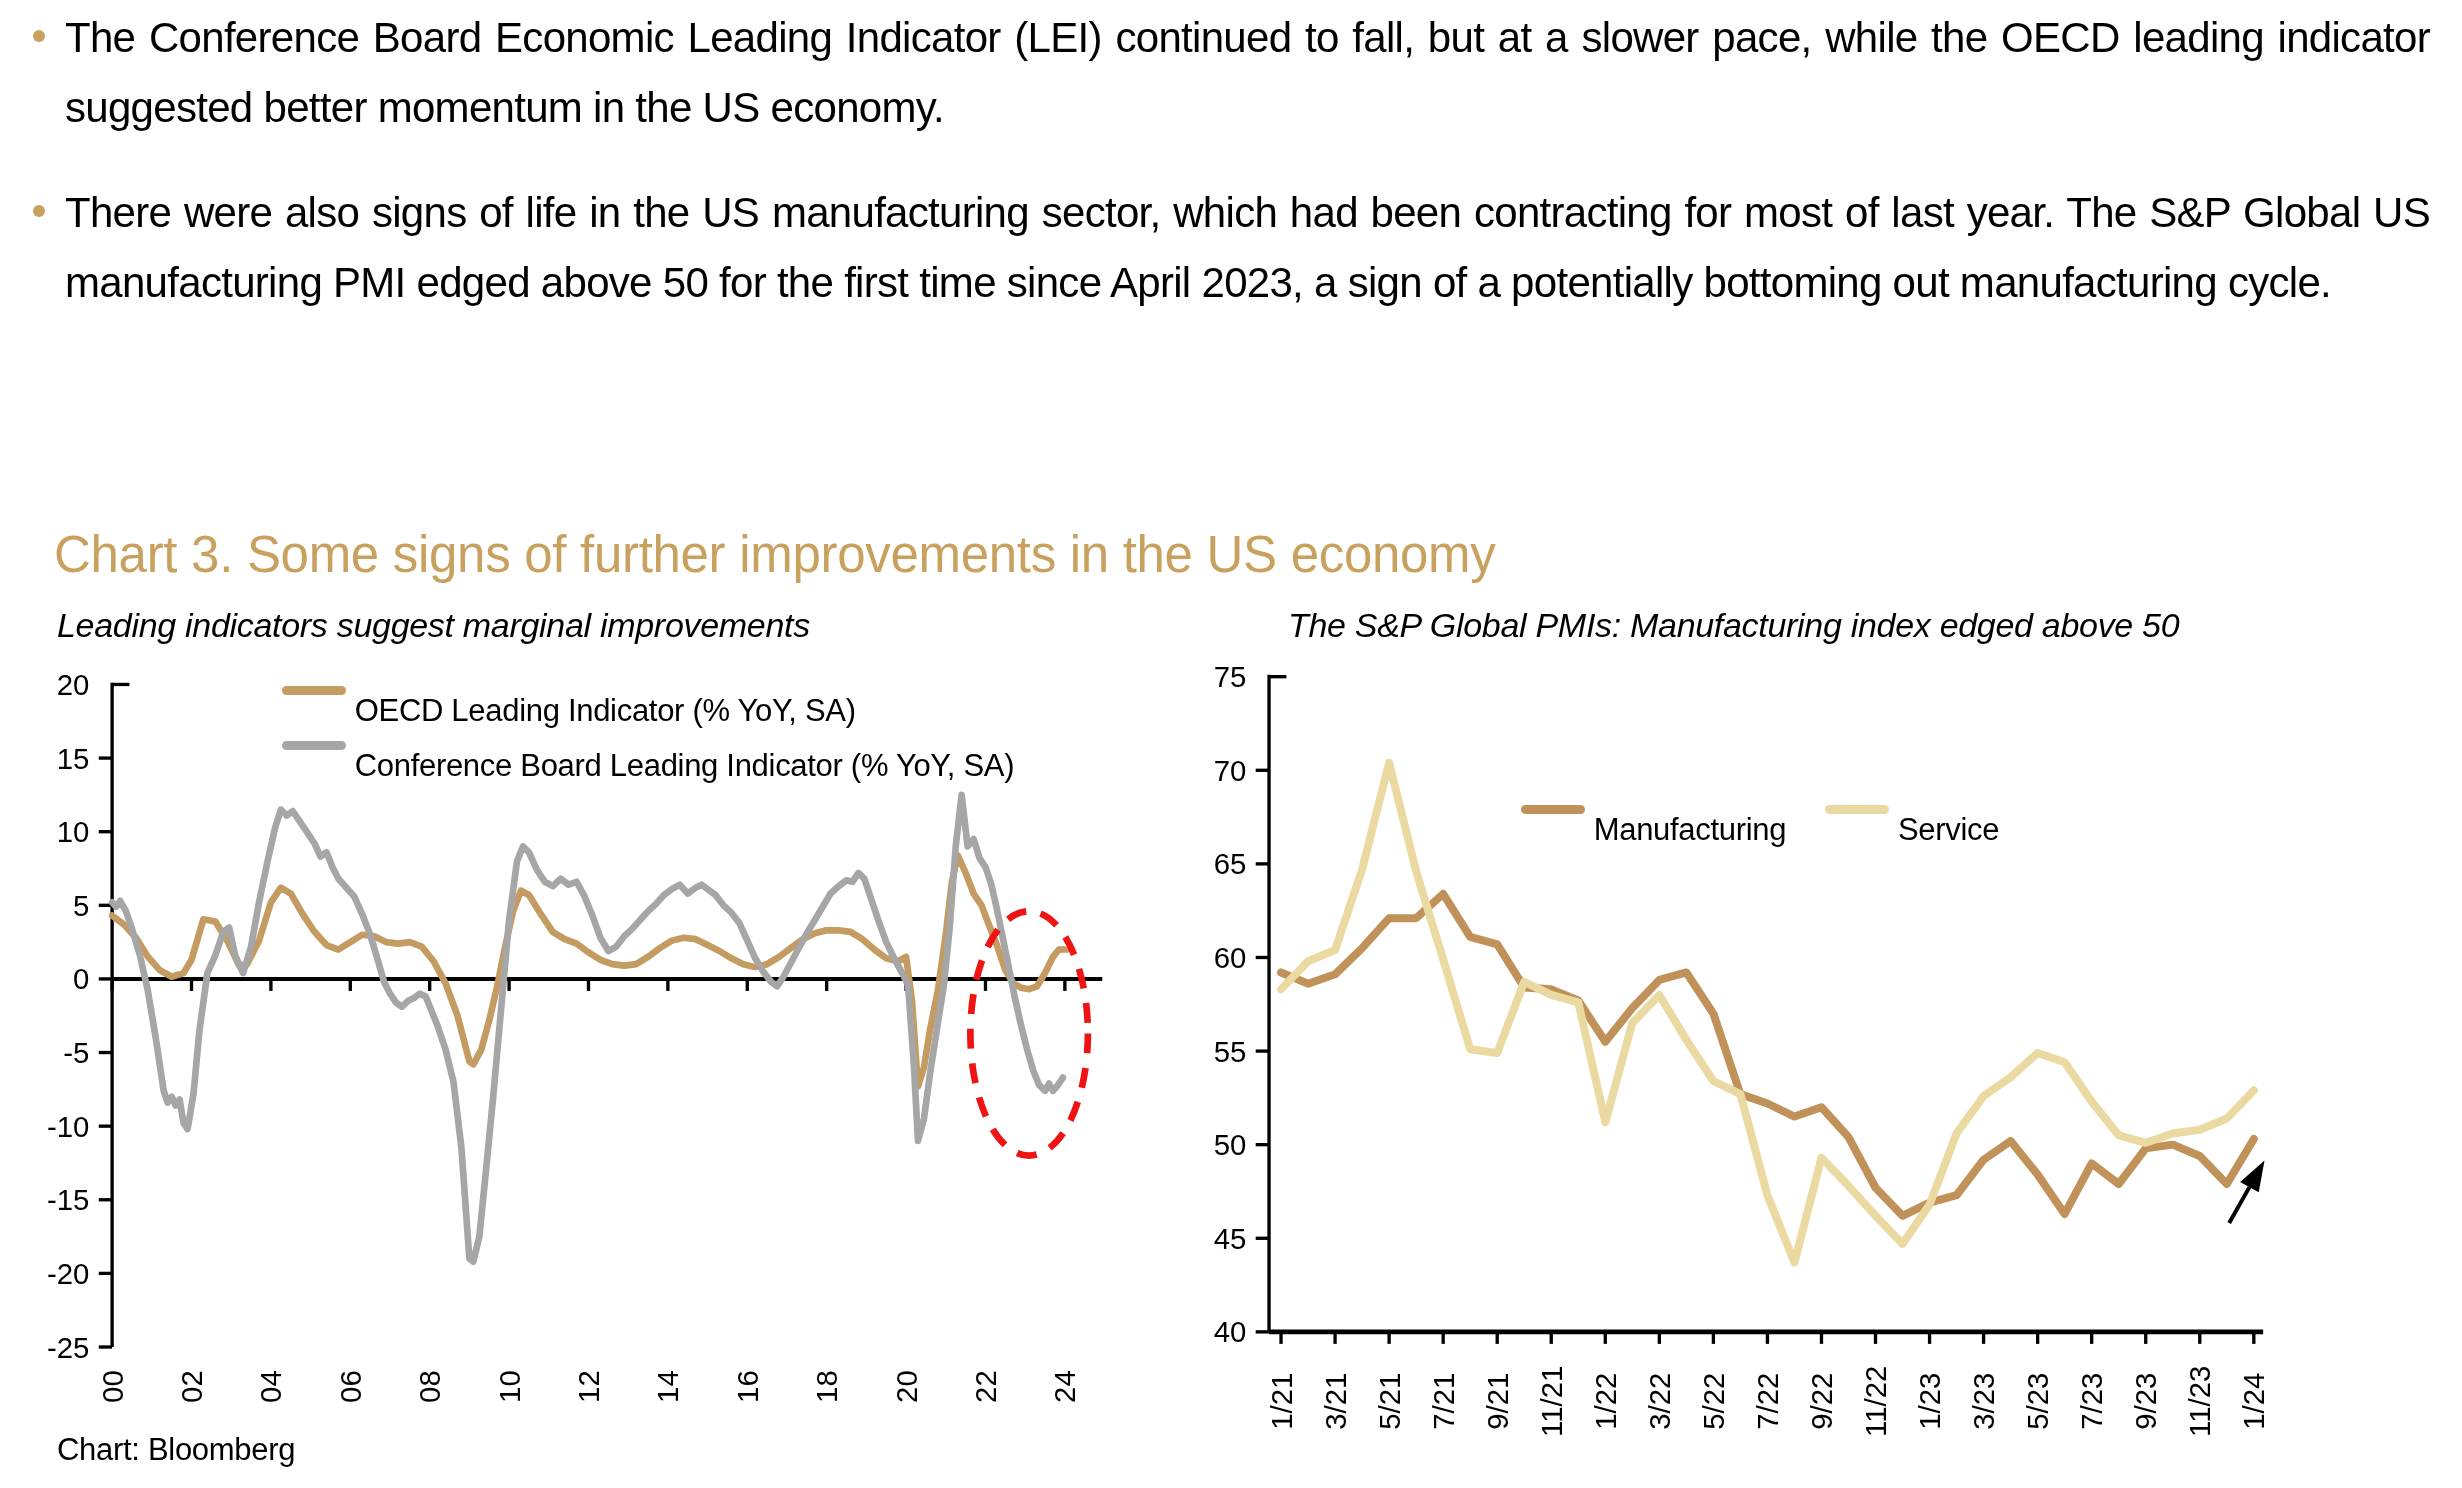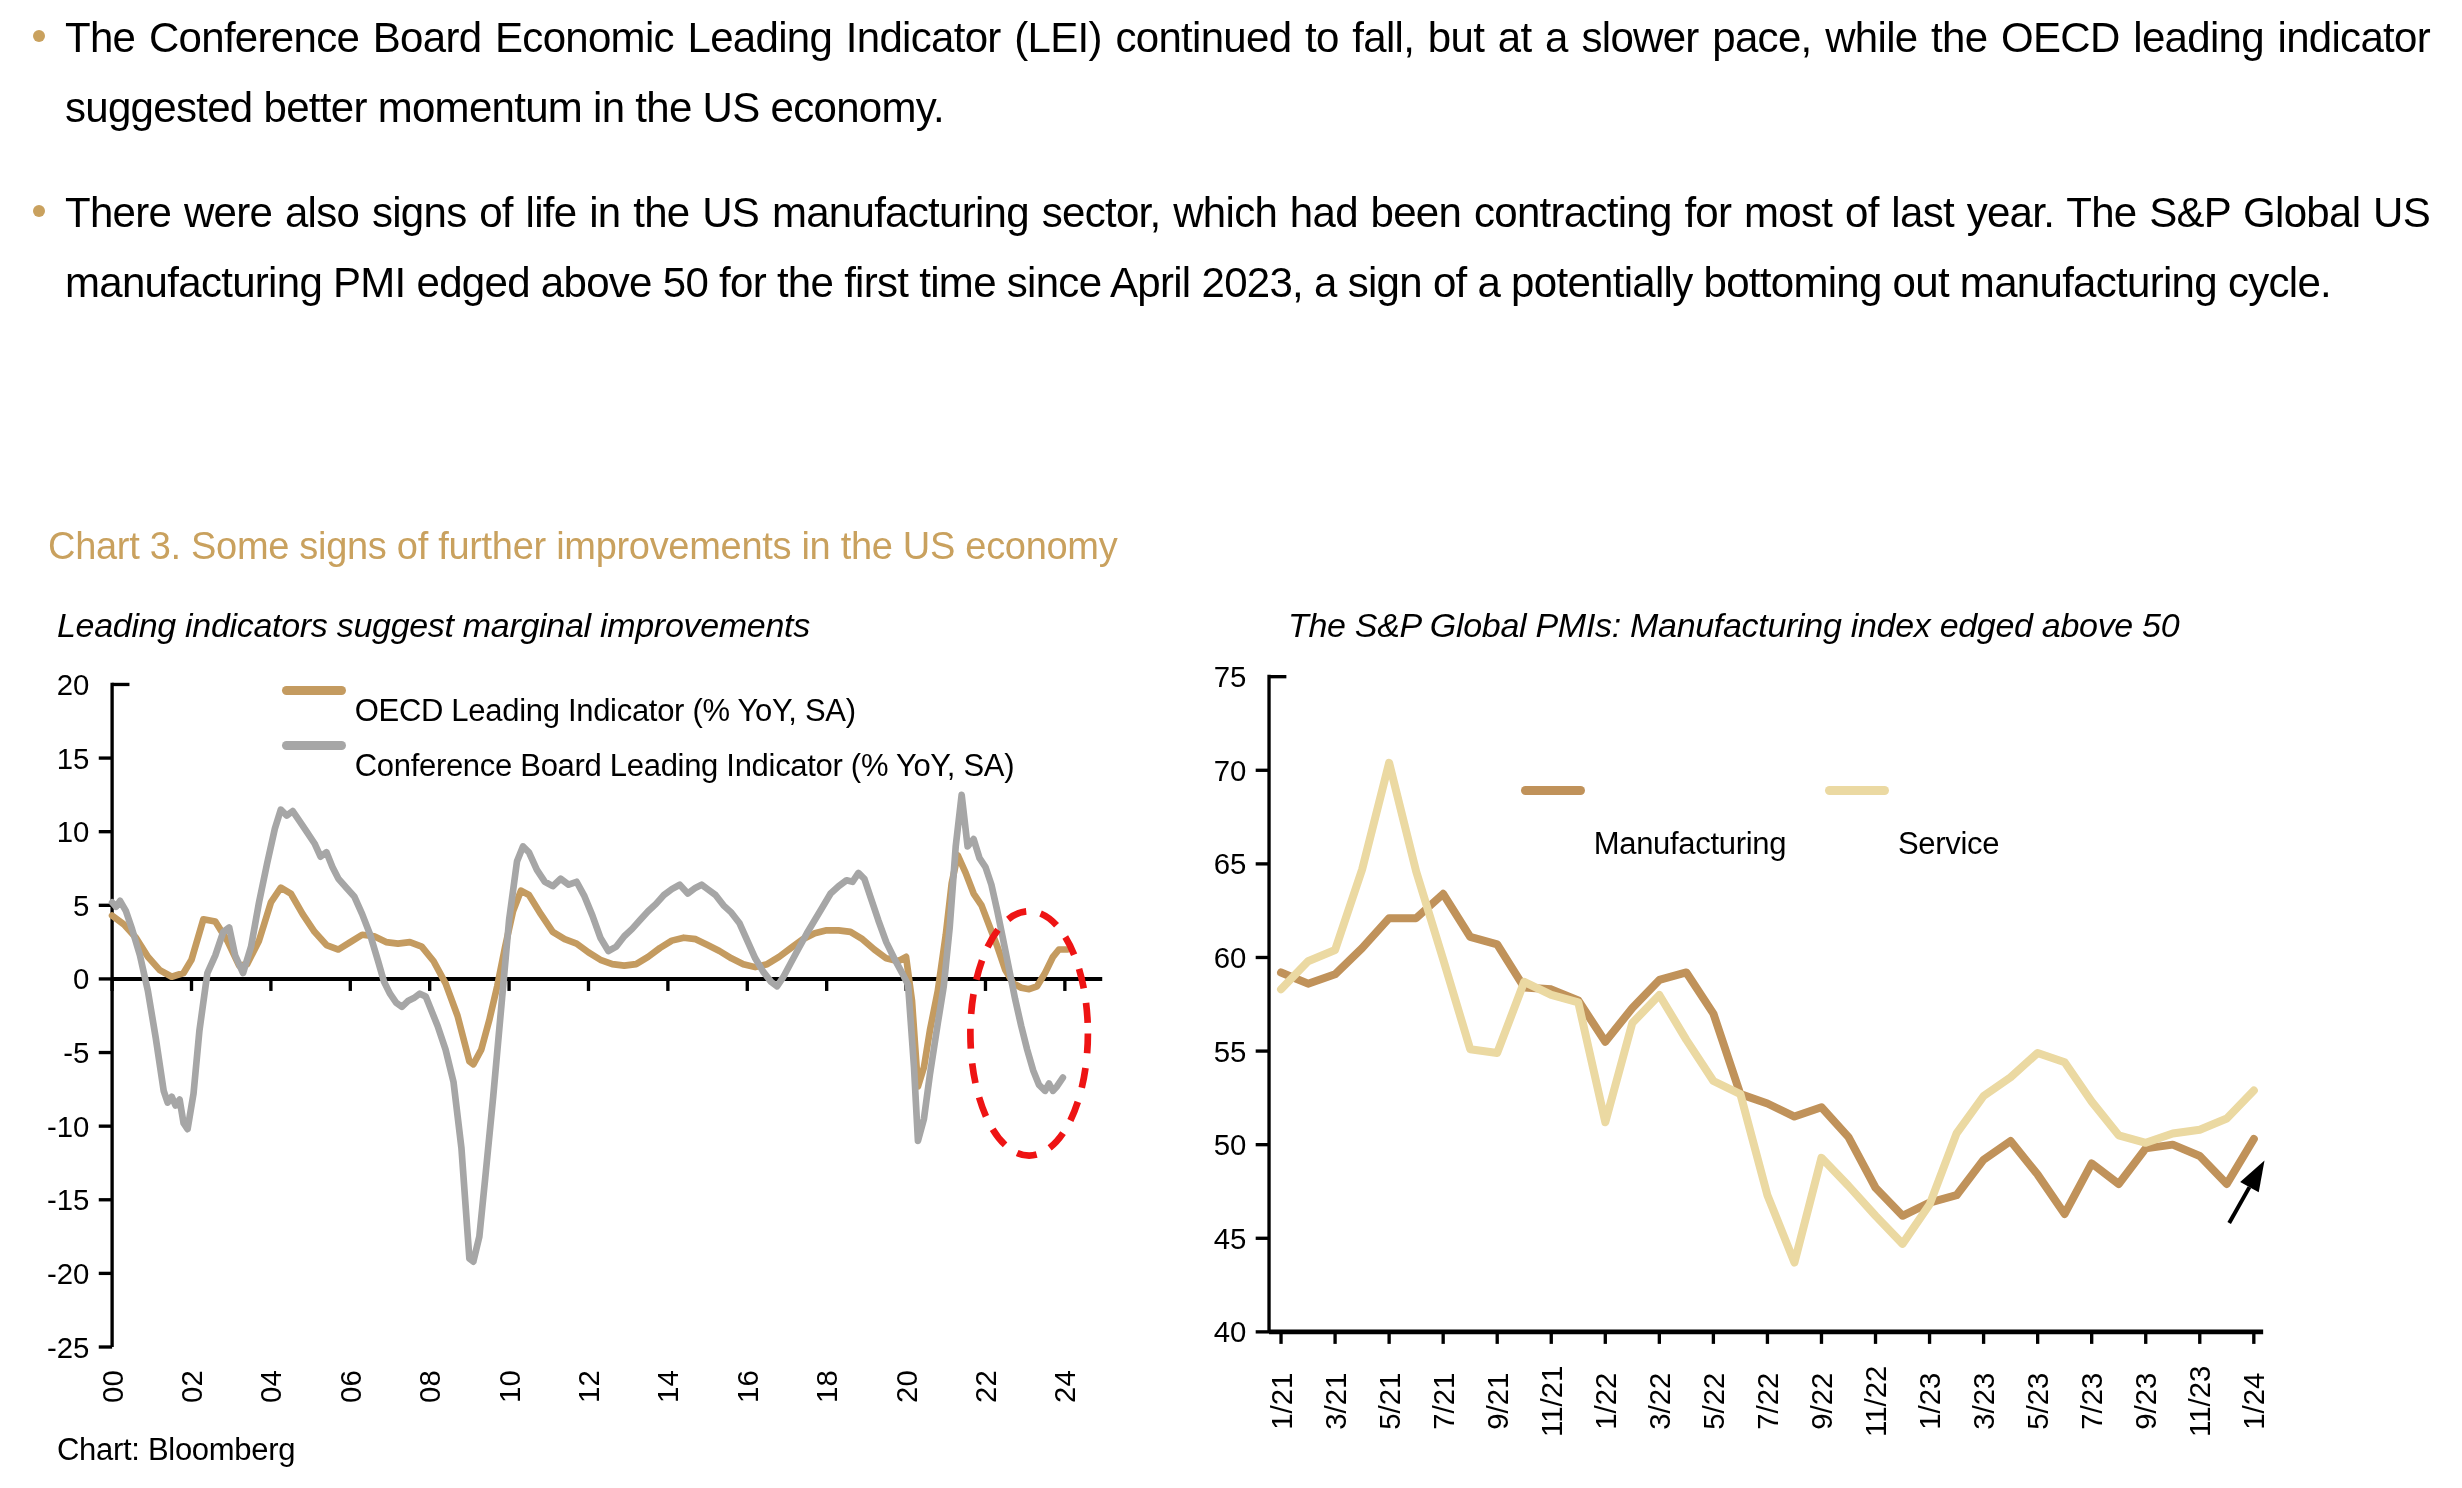--- a/index.html
+++ b/index.html
@@ -6,35 +6,35 @@
   html,body { background:#ffffff; }
   body { font-family:"Liberation Sans", sans-serif; color:#000; }
   .page { position:relative; width:2462px; height:1488px; background:#fff; overflow:hidden; }
 
   .bullets { position:absolute; top:2.7px; left:33px; width:2397px; }
   .bullet { display:flex; gap:20px; margin-bottom:35px; }
   .bullet-dot { flex:none; width:12px; height:12px; border-radius:50%; margin-top:27px; }
   .bullet-text { flex:1; font-size:42px; line-height:1.67; letter-spacing:-0.7px;
                  text-align:justify; color:#000; }
 
-  .chart3-title { position:absolute; left:48px; top:525px; font-size:38px; letter-spacing:-0.3px; }
+  .chart3-title { position:absolute; left:54px; top:525px; font-size:51px; letter-spacing:-0.3px; }
 
   .subtitle { position:absolute; top:606px; font-size:34px; font-style:italic; letter-spacing:-0.3px; }
   .subtitle.left  { left:57px; }
   .subtitle.right { left:1288px;font-style:italic; }
 
   .charts-svg { position:absolute; left:0; top:654px; width:2462px; height:834px; }
 
   .legend { position:absolute; z-index:5; }
   .legend-left { left:282px; top:663px; }
   .legend-row { display:flex; align-items:center; height:55px; }
   .legend-marker { flex:none; width:64px; height:8.7px; border-radius:4.7px; margin-right:8.7px; }
   .legend-label { font-size:31px; letter-spacing:-0.3px; white-space:nowrap;margin-top:40px; }
   .legend-right { left:1521px; top:786px; display:flex; align-items:center; gap:39px; }
-  .legend-entry { display:flex; align-items:flex-start; height:47px; }
+  .legend-entry { display:flex; align-items:center; height:47px; }
 
   .source-note { position:absolute; left:57px; top:1432px; font-size:31px; letter-spacing:-0.3px; }
 
   svg text { font-family:"Liberation Sans", sans-serif; font-size:44px; fill:#000; }
 </style>
 </head>
 <body>
 
 <div class="page">
 

